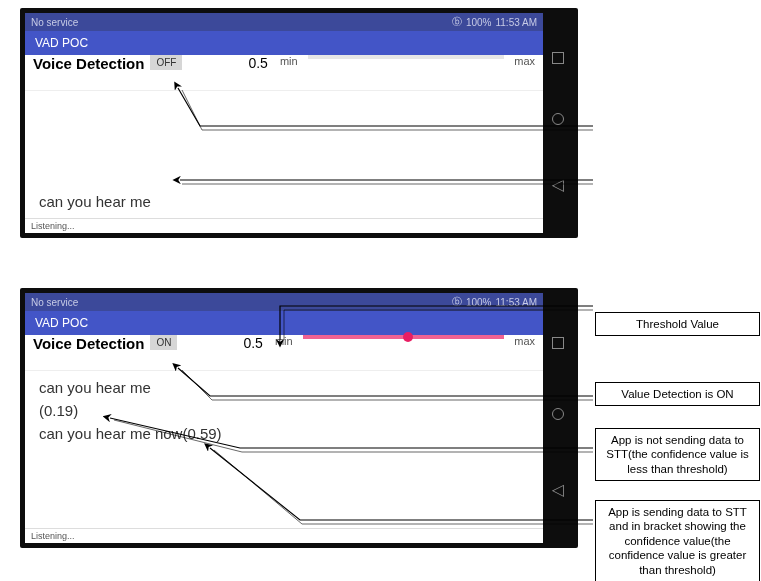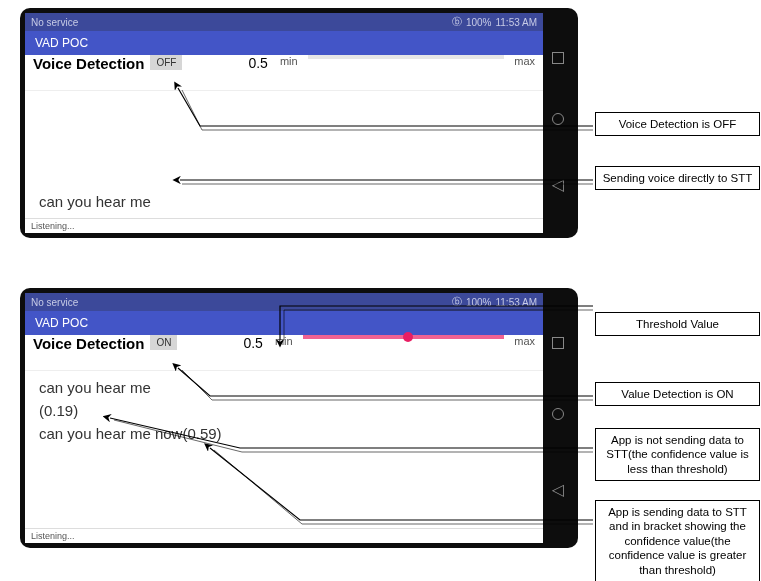--- a/index.html
+++ b/index.html
@@ -13,21 +13,21 @@
     position: relative;
     width: 760px;
     margin-bottom: 40px;
   }
   .phone {
     position: absolute;
     left: 20px;
     top: 0;
     width: 558px;
     background: #0d0d0d;
-    border-radius: 10px;
+    border-radius: 2px;
     padding: 5px;
     display: flex;
   }
   .screen {
     flex: 1;
     background: #fff;
     display: flex;
     flex-direction: column;
     min-width: 0;
     position: relative;
@@ -166,22 +166,20 @@
       </div>
       <div class="listening">Listening...</div>
     </div>
     <div class="navcol">
       <div class="nav-square"></div>
       <div class="nav-circle"></div>
       <div class="nav-tri">◁</div>
     </div>
   </div>
 
-  <div class="annot" style="top:104px">Voice Detection is OFF</div>
-  <div class="annot" style="top:158px">Sending voice directly to STT</div>
 
   <svg class="overlay" width="760" height="240">
     <defs>
       <marker id="ah1" viewBox="0 0 10 10" refX="1" refY="5" markerWidth="7" markerHeight="7" orient="auto-start-reverse">
         <path d="M 0 0 L 10 5 L 0 10 L 3 5 z" fill="#000"></path>
       </marker>
     </defs>
 
     <path d="M 593 118 L 200 118 L 178 80" fill="none" stroke="#000" stroke-width="1.2" marker-end="url(#ah1)"></path>
     <path d="M 593 118 L 200 118 L 178 80" fill="none" stroke="#fff" stroke-width="0"></path>

